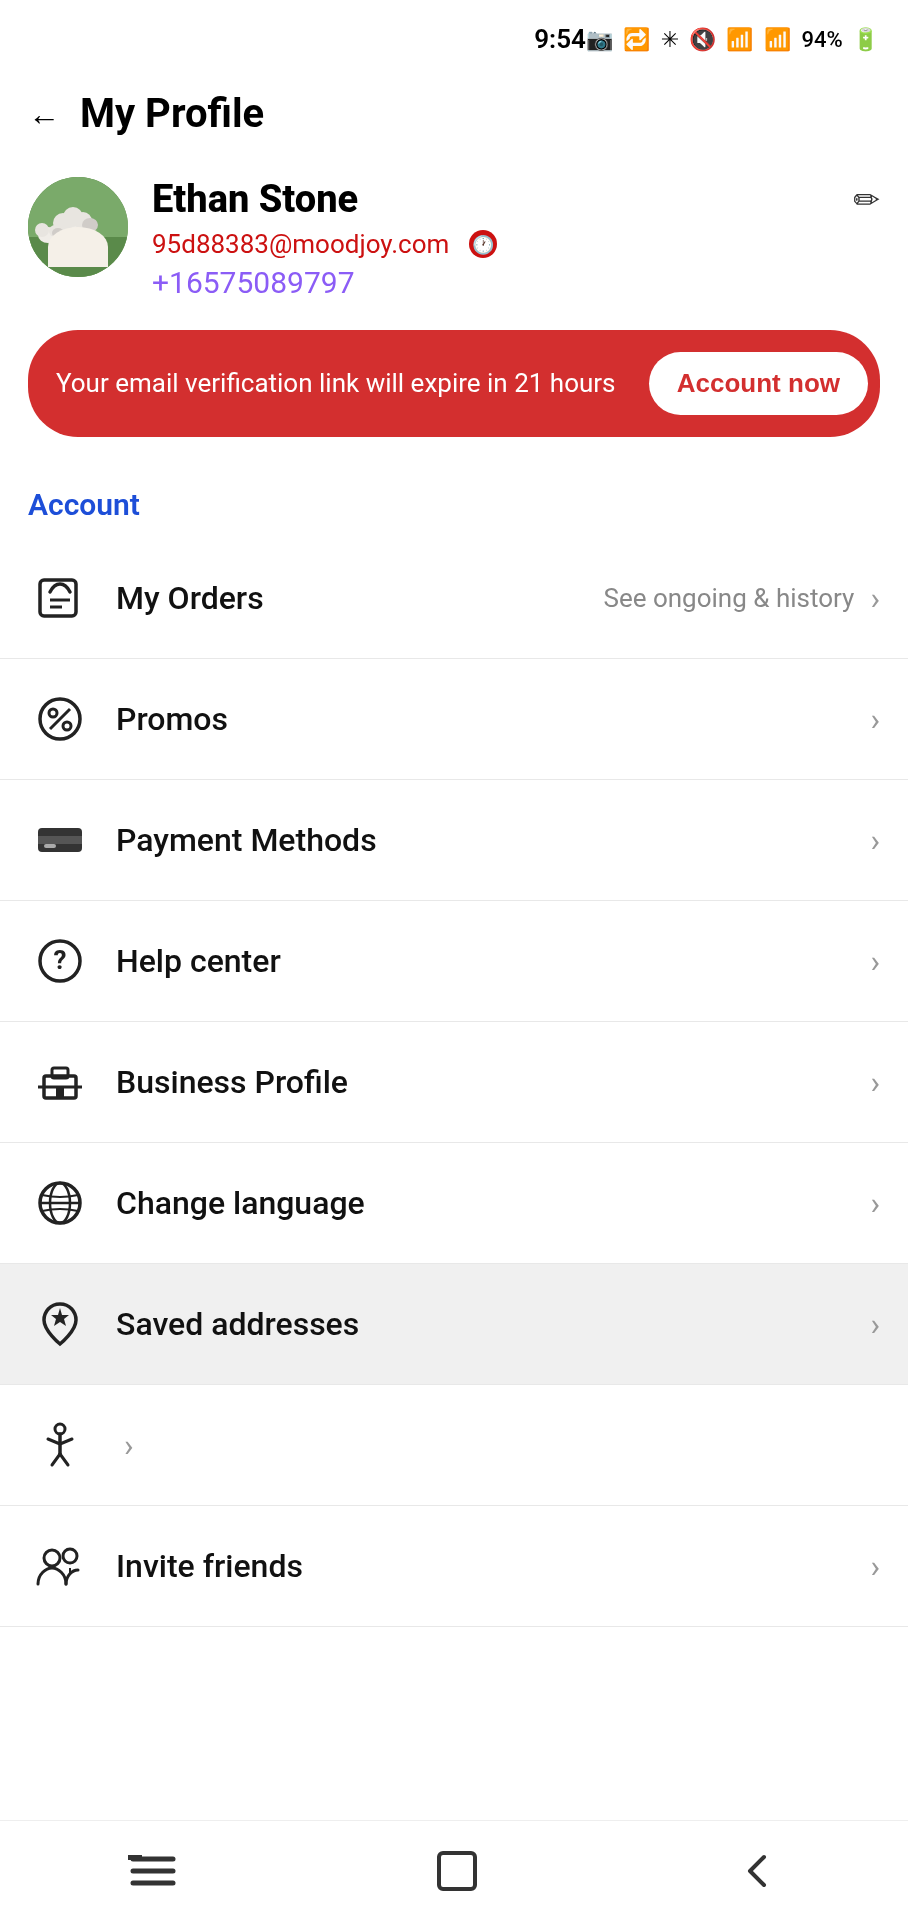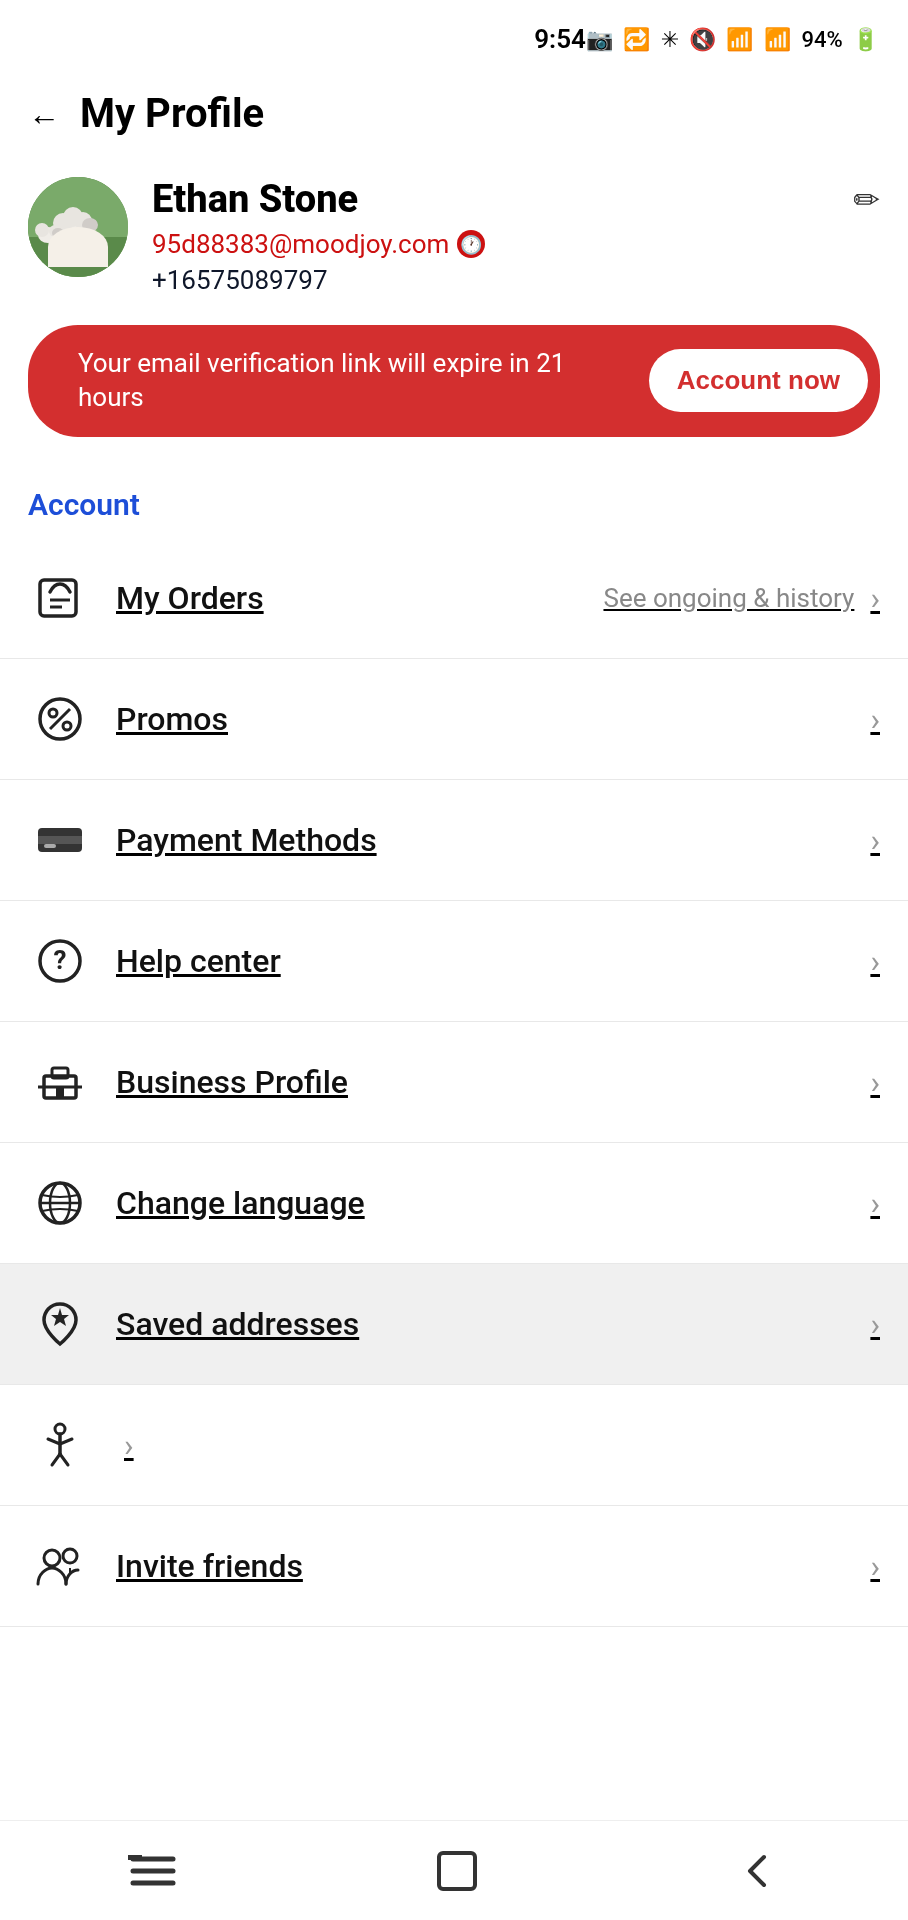--- a/index.html
+++ b/index.html
@@ -111,40 +111,40 @@
       font-weight: 800;
       color: #000;
       margin-bottom: 8px;
     }
 
     .profile-email {
       font-size: 26px;
       color: #cc1111;
       display: flex;
       align-items: center;
-      gap: 8px;
+      gap: 20px;
       margin-bottom: 6px;
     }
 
     .email-icon {
       width: 28px;
       height: 28px;
       background: #cc1111;
       border-radius: 50%;
       display: flex;
       align-items: center;
       justify-content: center;
       color: white;
       font-size: 18px;
       font-weight: bold;
     }
 
     .profile-phone {
-      font-size: 26px;
-      color: #0f172a;
+      font-size: 30px;
+      color: #8b5cf6;
     }
 
     .edit-icon {
       position: absolute;
       right: 28px;
       top: 24px;
       font-size: 32px;
       color: #333;
       cursor: pointer;
     }
@@ -158,21 +158,20 @@
       align-items: center;
       justify-content: space-between;
       padding: 22px 12px 22px 28px;
     }
 
     .banner-text {
       font-size: 26px;
       color: white;
       flex: 1;
       line-height: 1.3;
-      margin-left: 22px;
     }
 
     .verify-btn {
       background: white;
       color: #d32f2f;
       border: none;
       border-radius: 40px;
       padding: 16px 28px;
       font-size: 26px;
       font-weight: 700;
@@ -191,21 +190,20 @@
 
     
     .menu-item {
       display: flex;
       align-items: center;
       padding: 28px 28px;
       border-bottom: 1px solid #e8e8e8;
       cursor: pointer;
       position: relative;
       background: white;
-      text-decoration: underline;
     }
 
     .menu-item.highlighted {
       background: #f0f0f0;
     }
 
     .menu-icon {
       width: 64px;
       height: 64px;
       display: flex;

